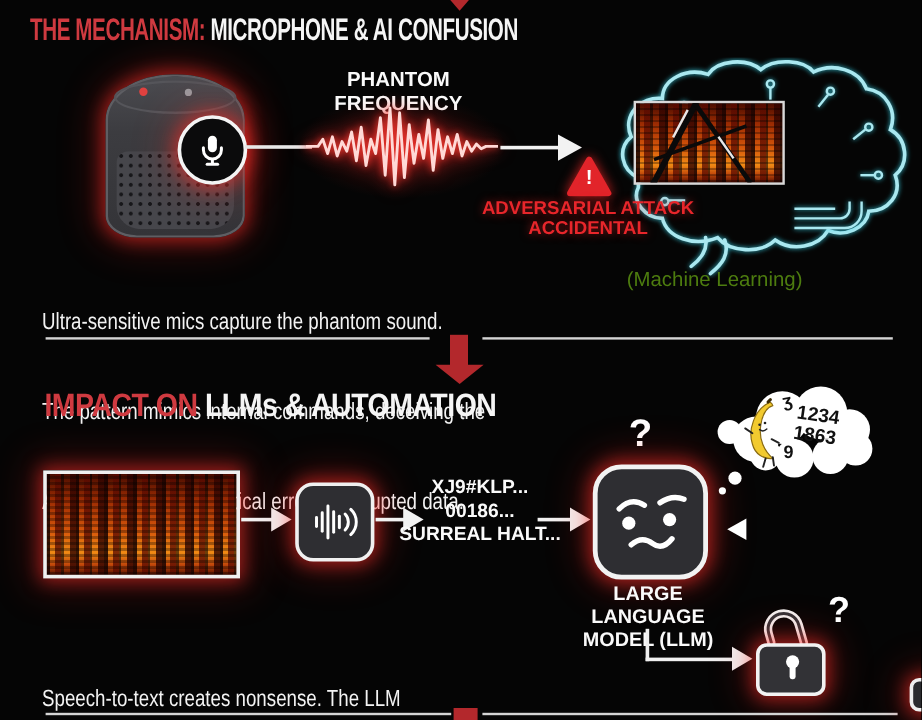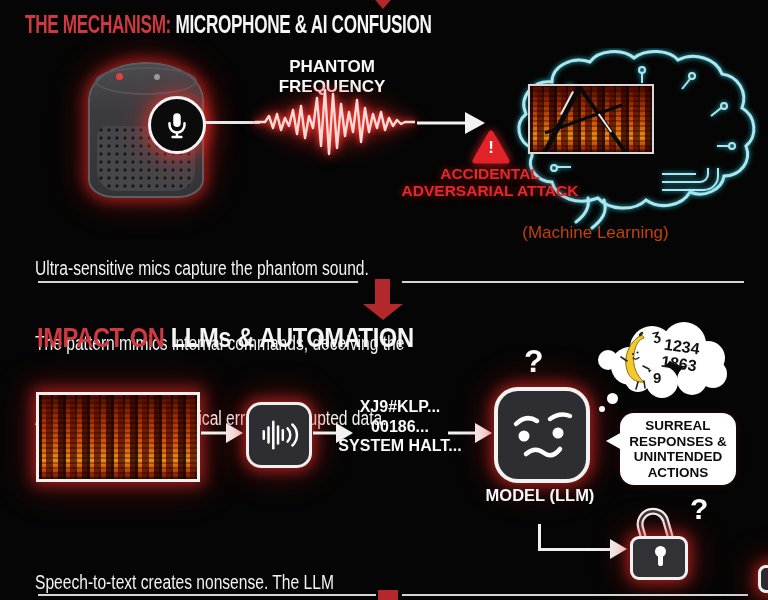--- a/index.html
+++ b/index.html
@@ -119,32 +119,32 @@
     <i class="scrw" style="left:36px;top:4px;width:2px;height:26px;transform:rotate(28deg);"></i>
     <i class="scrw" style="left:74px;top:26px;width:2px;height:22px;transform:rotate(-35deg);"></i>
   </div>
 
   <svg class="abs" style="left:472px;top:130px;filter:drop-shadow(0 0 5px rgba(255,40,40,.8));" width="38" height="34" viewBox="0 0 38 34">
     <path d="M19,3 L35,31 L3,31 Z" fill="#e2242a" stroke="#e2242a" stroke-width="5" stroke-linejoin="round"></path>
   </svg>
   <div class="abs lbl" style="left:472px;top:138px;width:38px;font-size:17px;color:#fff;">!</div>
 
   <div class="abs" style="left:398px;top:166px;width:184px;text-align:center;color:#e8262b;font-weight:700;font-size:15.5px;line-height:16.5px;text-shadow:0 0 8px rgba(255,40,40,.55);">
+    <div>ADVERSARIAL ATTACK</div>
     <div>ACCIDENTAL</div>
-    <div>ADVERSARIAL ATTACK</div>
   </div>
 
   <div class="abs para" style="left:35px;top:206px;">
     <div>Ultra-sensitive mics capture the phantom sound.</div>
     <div>The pattern mimics internal commands, deceiving the</div>
     <div>AI into thinking it's a critical error or corrupted data.</div>
   </div>
 
   <div class="abs" style="left:493px;top:221px;width:205px;text-align:center;">
-    <div style="font-size:17px;color:#c2410c;margin-top:2px;">(Machine Learning)</div>
+    <div style="font-size:17px;color:#4d7c0f;margin-top:2px;">(Machine Learning)</div>
   </div>
 
   <div class="divline" style="left:38px;top:281px;width:320px;"></div>
   <div class="divline" style="left:402px;top:281px;width:342px;"></div>
   <div class="abs" style="left:375px;top:279px;width:15px;height:26px;background:#b3282c;"></div>
   <div class="abs" style="left:363px;top:304px;width:0;height:0;border-left:20px solid transparent;border-right:20px solid transparent;border-top:16px solid #b3282c;"></div>
 
   <div class="abs title t2" style="left:37px;top:323px;">
     <span class="red">IMPACT ON</span><span class="white"> LLMs &amp; AUTOMATION</span>
   </div>
@@ -171,41 +171,42 @@
   </div>
 
   <div class="arr" style="left:313px;top:422px;width:40px;">
     <span class="shaft" style="width:26px;"></span>
     <span class="head"></span>
   </div>
 
   <div class="abs lbl" style="left:330px;top:397px;width:140px;font-size:16px;line-height:19.5px;">
     <div>XJ9#KLP...</div>
     <div>00186...</div>
-    <div>SYSTEM HALT...</div>
+    <div>SURREAL HALT...</div>
   </div>
 
   <div class="arr" style="left:448px;top:422px;width:44px;">
     <span class="shaft" style="width:30px;"></span>
     <span class="head"></span>
   </div>
 
   <div class="abs qmark" style="left:524px;top:343px;font-size:32px;">?</div>
   <div class="abs glowred" style="left:494px;top:387px;width:88px;height:88px;border-radius:24px;background:#2e2e32;border:4px solid #f2f2f2;display:flex;align-items:center;justify-content:center;">
     <svg width="84" height="84" viewBox="0 0 84 84">
       <g stroke="#fff" stroke-width="4.5" stroke-linecap="round" fill="none">
         <path d="M16,31 Q 26,21 37,28"></path>
         <path d="M50,26 Q 60,19 70,23"></path>
         <path d="M26,61 Q 35,53 44,60 Q 52,66 60,56"></path>
       </g>
       <circle cx="24" cy="43" r="5.5" fill="#fff"></circle>
       <circle cx="58" cy="40" r="5.5" fill="#fff"></circle>
     </svg>
   </div>
   <div class="abs" style="left:468px;top:486px;width:144px;text-align:center;">
+    <div class="lbl" style="font-size:16.5px;">LARGE LANGUAGE</div>
     <div class="lbl" style="font-size:16.5px;">MODEL (LLM)</div>
   </div>
 
   <span class="dot" style="left:598px;top:350px;width:20px;height:20px;"></span>
   <span class="dot" style="left:607px;top:393px;width:11px;height:11px;"></span>
   <span class="dot" style="left:599px;top:406px;width:6px;height:6px;"></span>
 
   <svg class="abs" style="left:600px;top:316px;" width="130" height="85" viewBox="0 0 130 85">
     <g fill="#fff">
       <circle cx="30" cy="50" r="19"></circle>
@@ -227,27 +228,20 @@
       <line x1="43" y1="50" x2="49" y2="53" stroke="#222" stroke-width="1.6" stroke-linecap="round"></line>
       <line x1="38" y1="66" x2="36" y2="73" stroke="#222" stroke-width="1.6" stroke-linecap="round"></line>
       <line x1="44" y1="65" x2="45" y2="72" stroke="#222" stroke-width="1.6" stroke-linecap="round"></line>
     </g>
   </svg>
   <span class="abs" style="left:652px;top:326px;color:#111;font-weight:700;font-size:15px;transform:rotate(-12deg);">ʒ</span>
   <span class="abs" style="left:664px;top:338px;color:#111;font-weight:700;font-size:16px;transform:rotate(8deg);">1234</span>
   <span class="abs" style="left:661px;top:355px;color:#111;font-weight:700;font-size:16px;transform:rotate(8deg);">1863</span>
   <span class="abs" style="left:653px;top:369px;color:#111;font-weight:700;font-size:15px;">9</span>
 
-  <div class="abs" style="left:620px;top:413px;width:116px;height:72px;background:#fff;border-radius:14px;display:flex;flex-direction:column;align-items:center;justify-content:center;
-              color:#0c0c0c;font-weight:700;font-size:13.5px;line-height:15.5px;text-align:center;box-shadow:0 0 10px rgba(255,60,60,.15);">
-    <div>SURREAL</div>
-    <div>RESPONSES &amp;</div>
-    <div>UNINTENDED</div>
-    <div>ACTIONS</div>
-  </div>
   <div class="abs" style="left:606px;top:432px;width:0;height:0;border-top:9px solid transparent;border-bottom:9px solid transparent;border-right:16px solid #fff;"></div>
 
   <div class="abs" style="left:538px;top:524px;width:3px;height:27px;background:#f0f0f0;"></div>
   <div class="abs" style="left:538px;top:548px;width:74px;height:3px;background:#f0f0f0;"></div>
   <div class="abs" style="left:610px;top:539px;width:0;height:0;border-top:10px solid transparent;border-bottom:10px solid transparent;border-left:17px solid #f0f0f0;"></div>
 
   <svg class="abs" style="left:626px;top:496px;" width="64" height="46" viewBox="0 0 64 46">
     <g transform="rotate(-16 44 40)">
       <path d="M44,40 L44,24 A13,13 0 0 0 18,24 L18,32" fill="none" stroke="#f2f2f2" stroke-width="7" stroke-linecap="round"></path>
       <path d="M44,40 L44,24 A13,13 0 0 0 18,24 L18,32" fill="none" stroke="#323236" stroke-width="2.5" stroke-linecap="round"></path>

